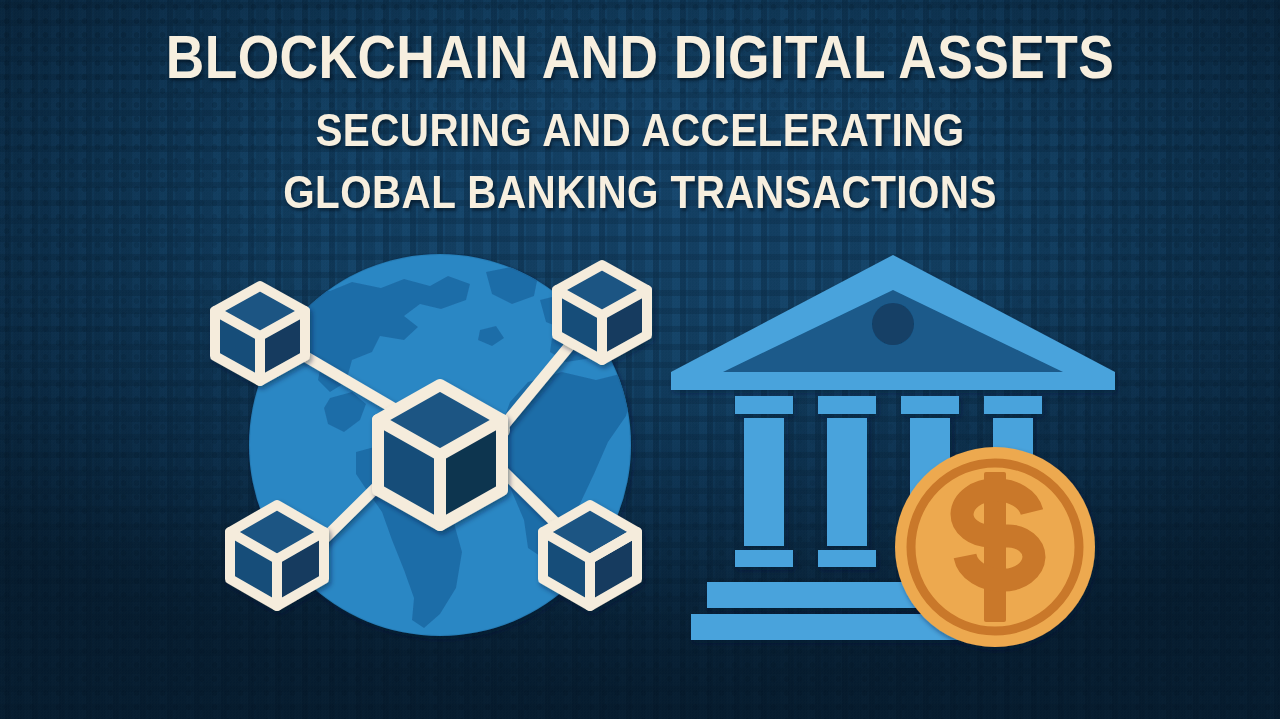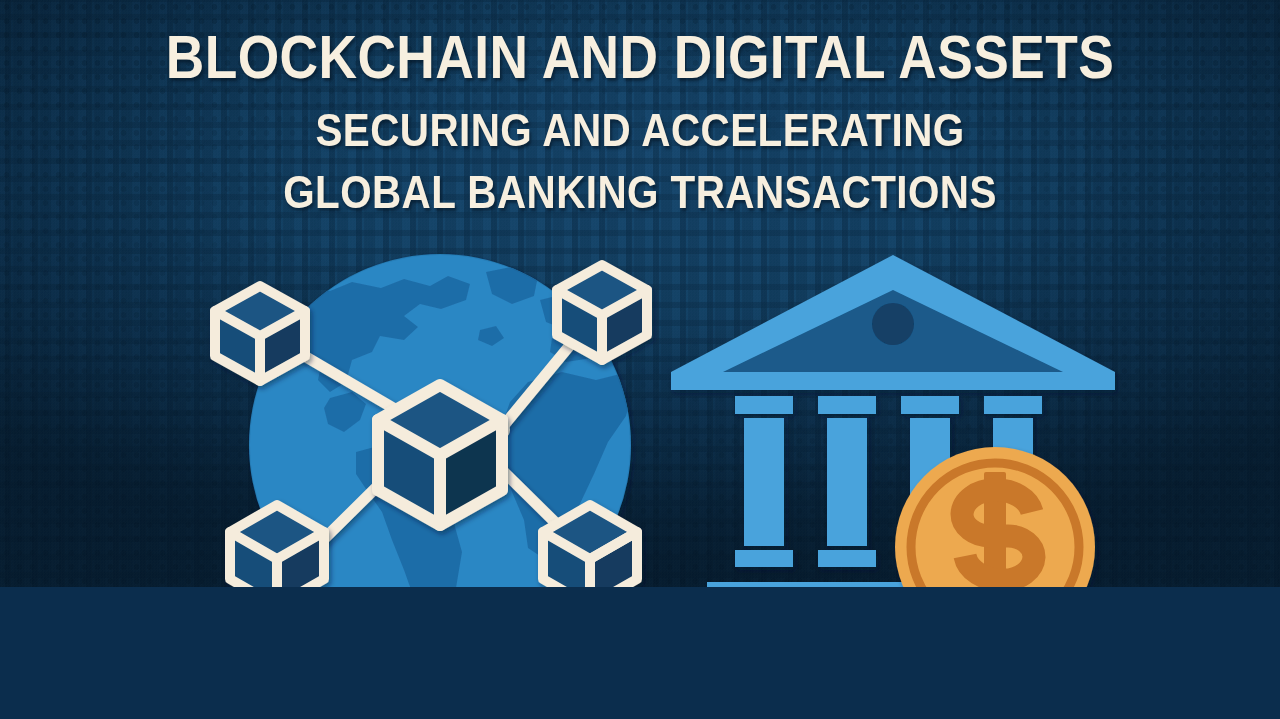--- a/index.html
+++ b/index.html
@@ -3,21 +3,21 @@
 <meta charset="utf-8">
 <style>
   html, body {
     margin: 0;
     padding: 0;
     background: #0b2d4d;
   }
   #stage {
     position: relative;
     width: 1280px;
-    height: 587px;
+    height: 719px;
     overflow: hidden;
     background: #d946ef;
     font-family: "Liberation Sans", sans-serif;
   }
 
   
   .bg-base {
     position: absolute;
     inset: 0;
     background:

